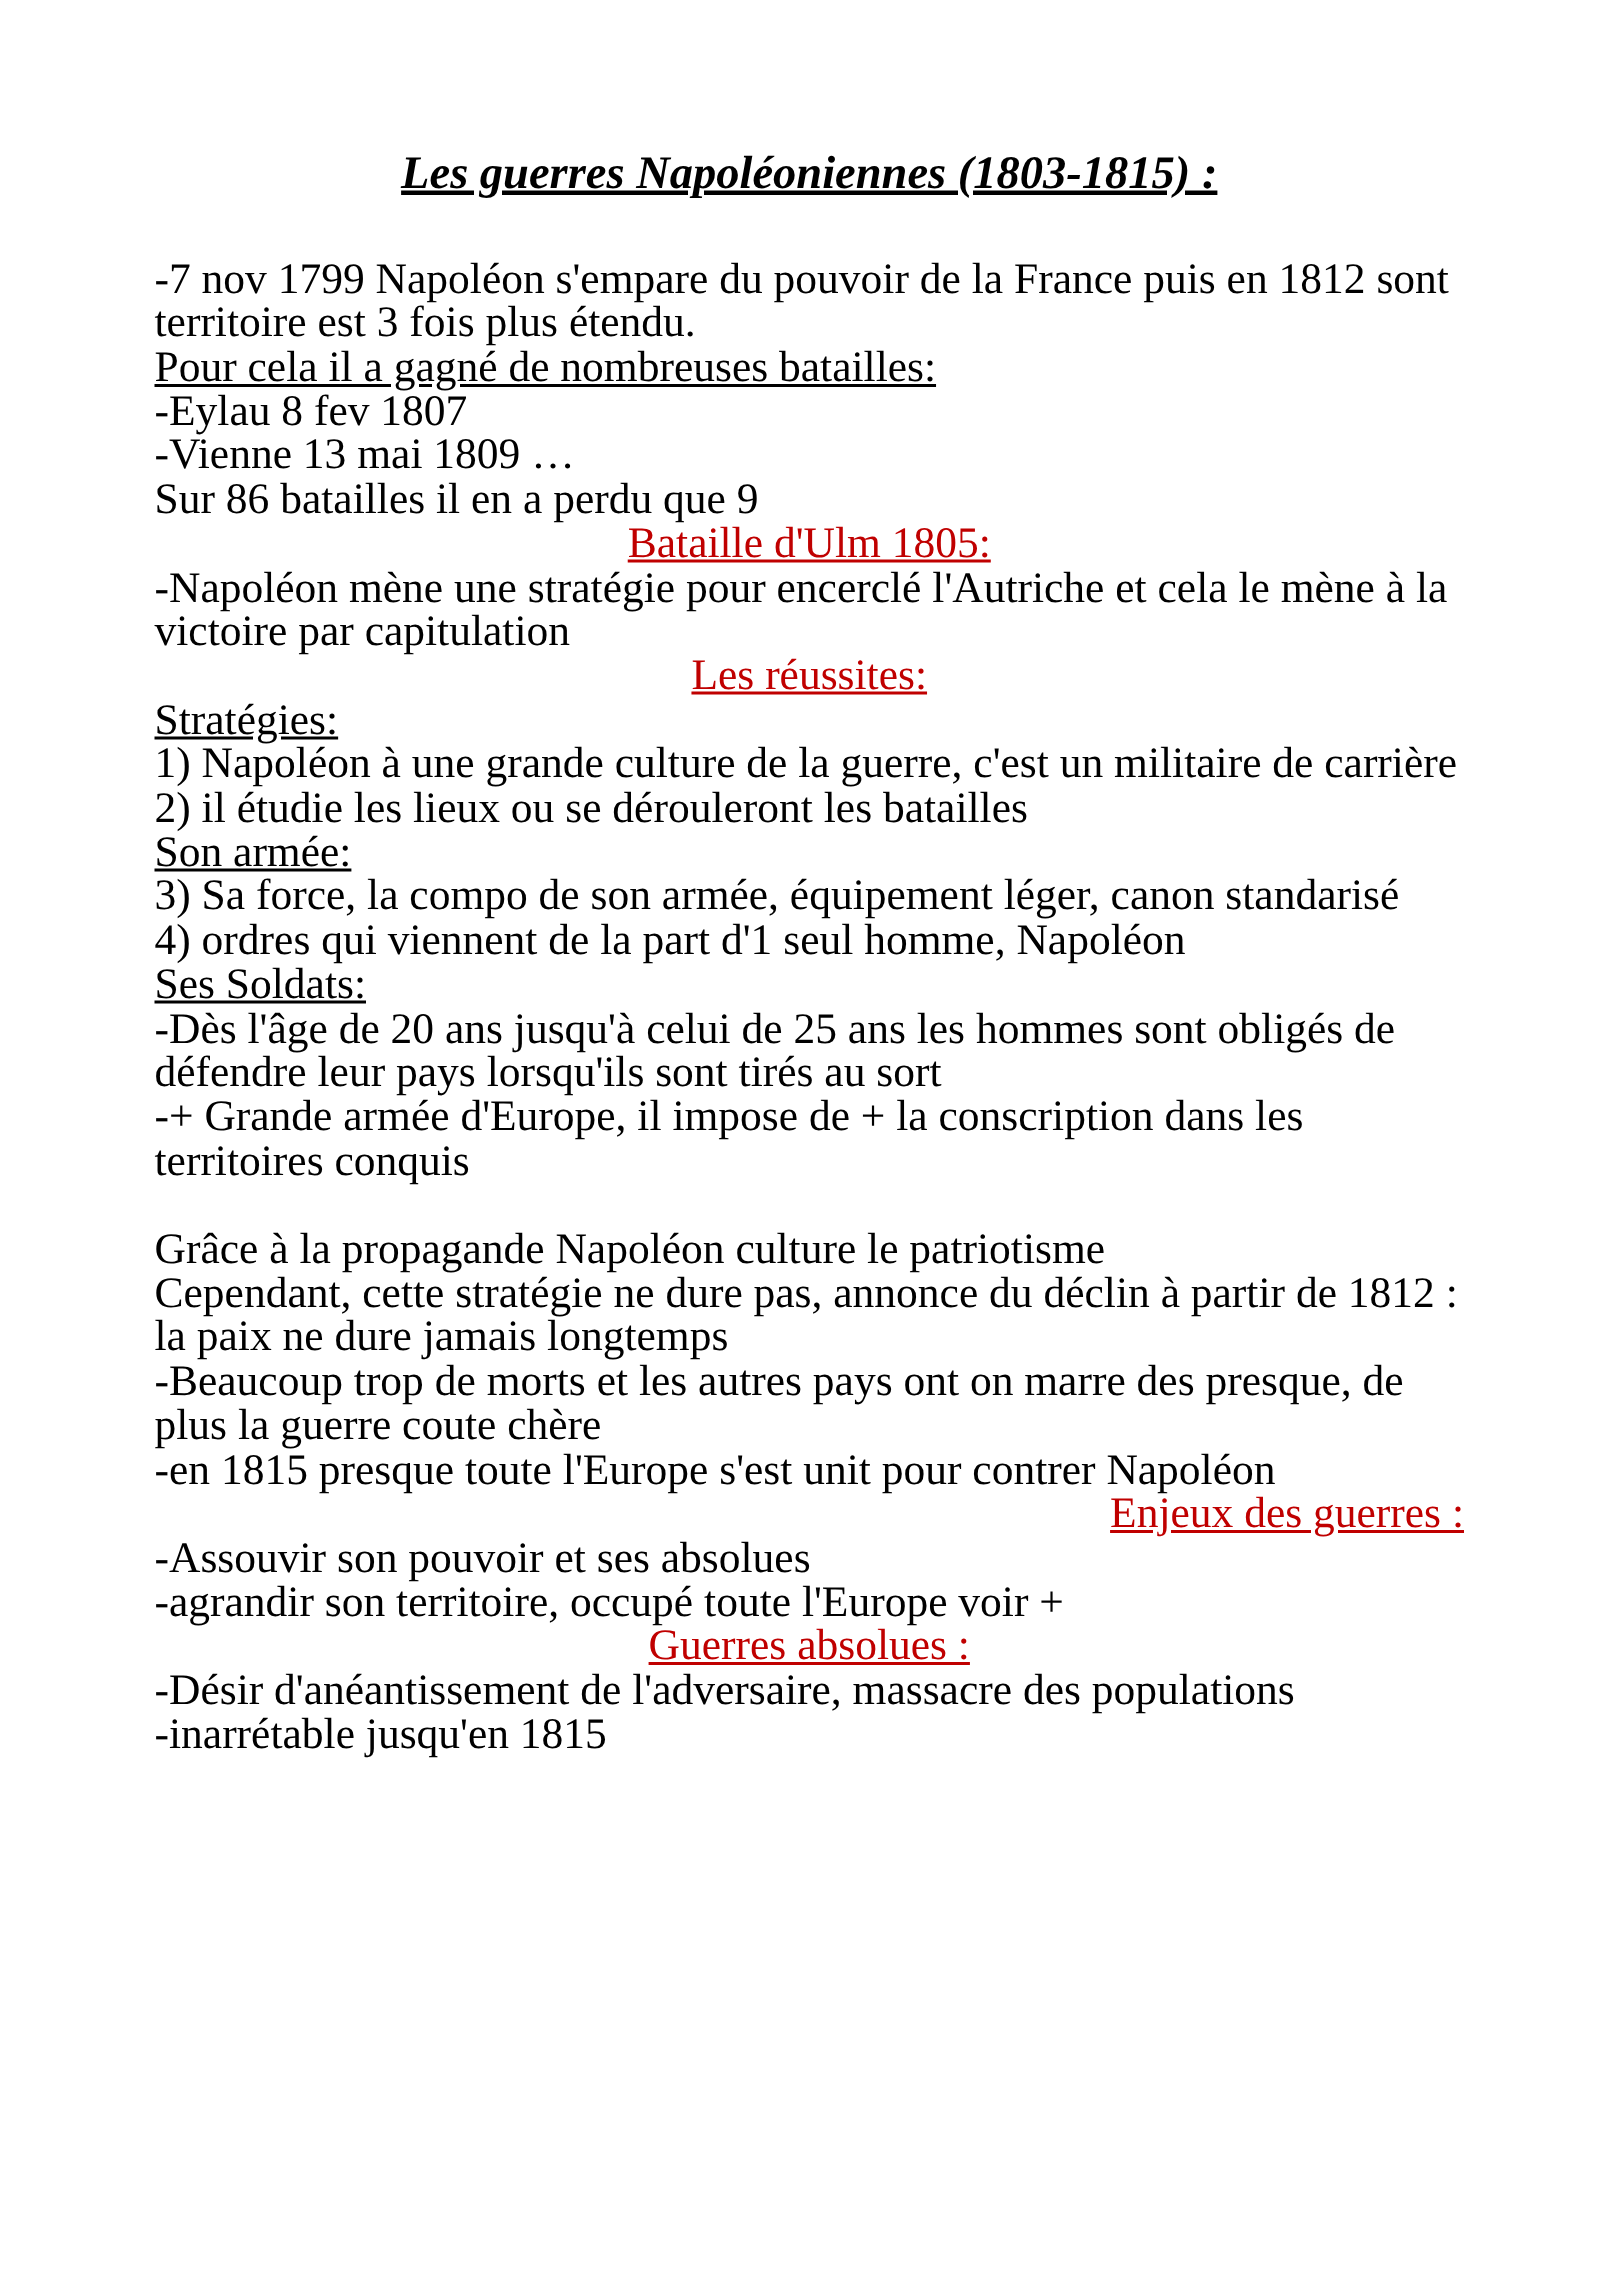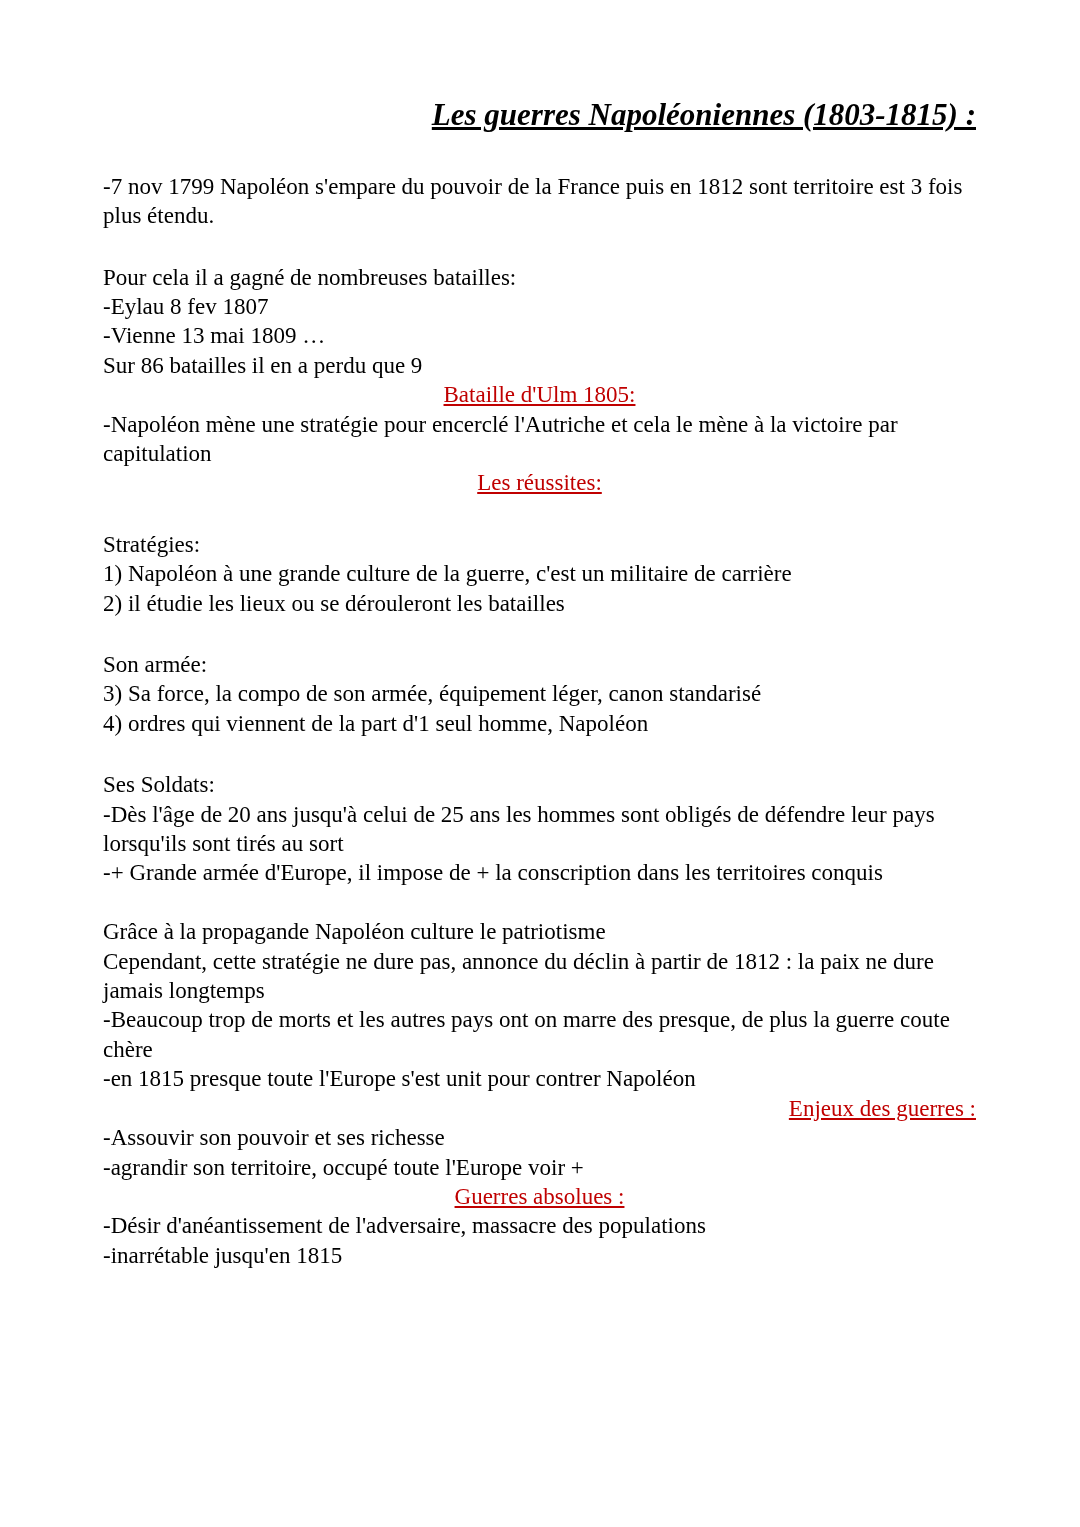--- a/index.html
+++ b/index.html
@@ -15,43 +15,43 @@
   }
   .page {
     width: 1080px;
     height: 1527px;
     box-sizing: border-box;
     padding: 96px 104px 0 103px;
     background: #ffffff;
     overflow: hidden;
   }
   .doc-title {
-    text-align: right;
+    text-align: center;
     font-size: 31px;
     font-weight: bold;
     font-style: italic;
     text-decoration: underline;
     margin: 0 0 37px 0;
     line-height: 1.25;
   }
   .doc-body {
-    font-size: 23px;
+    font-size: 29px;
     line-height: 29.4px;
     text-align: left;
   }
   .block {
     margin: 0;
     min-height: 29.4px;
   }
   .block.heading {
     text-align: center;
     text-decoration: underline;
   }
   .block.underline {
-    margin-top: 32px;
+    text-decoration: underline;
   }
 </style>
 </head>
 <body>
 
 <div class="page">
   <h1 class="doc-title">Les guerres Napoléoniennes (1803-1815) :</h1>
   <div class="doc-body" id="doc-body">
       <p class="block body">-7 nov 1799 Napoléon s'empare du pouvoir de la France puis en 1812 sont territoire est 3 fois plus étendu.</p>
       <p class="block underline">Pour cela il a gagné de nombreuses batailles:</p>
@@ -69,19 +69,19 @@
       <p class="block body">4) ordres qui viennent de la part d'1 seul homme, Napoléon</p>
       <p class="block underline">Ses Soldats:</p>
       <p class="block body">-Dès l'âge de 20 ans jusqu'à celui de 25 ans les hommes sont obligés de défendre leur pays lorsqu'ils sont tirés au sort</p>
       <p class="block body">-+ Grande armée d'Europe, il impose de + la conscription dans les territoires conquis</p>
       <p class="block blank"></p>
       <p class="block body">Grâce à la propagande Napoléon culture le patriotisme</p>
       <p class="block body">Cependant, cette stratégie ne dure pas, annonce du déclin à partir de 1812 : la paix ne dure jamais longtemps</p>
       <p class="block body">-Beaucoup trop de morts et les autres pays ont on marre des presque, de plus la guerre coute chère</p>
       <p class="block body">-en 1815 presque toute l'Europe s'est unit pour contrer Napoléon</p>
       <p class="block heading" style="color: rgb(192, 0, 0); text-align: right;">Enjeux des guerres :</p>
-      <p class="block body">-Assouvir son pouvoir et ses richesse</p>
+      <p class="block body">-Assouvir son pouvoir et ses absolues</p>
       <p class="block body">-agrandir son territoire, occupé toute l'Europe voir +</p>
       <p class="block heading" style="color: rgb(192, 0, 0);">Guerres absolues :</p>
       <p class="block body">-Désir d'anéantissement de l'adversaire, massacre des populations</p>
       <p class="block body">-inarrétable jusqu'en 1815</p>
     </div>
 </div>
 
 </body></html>

